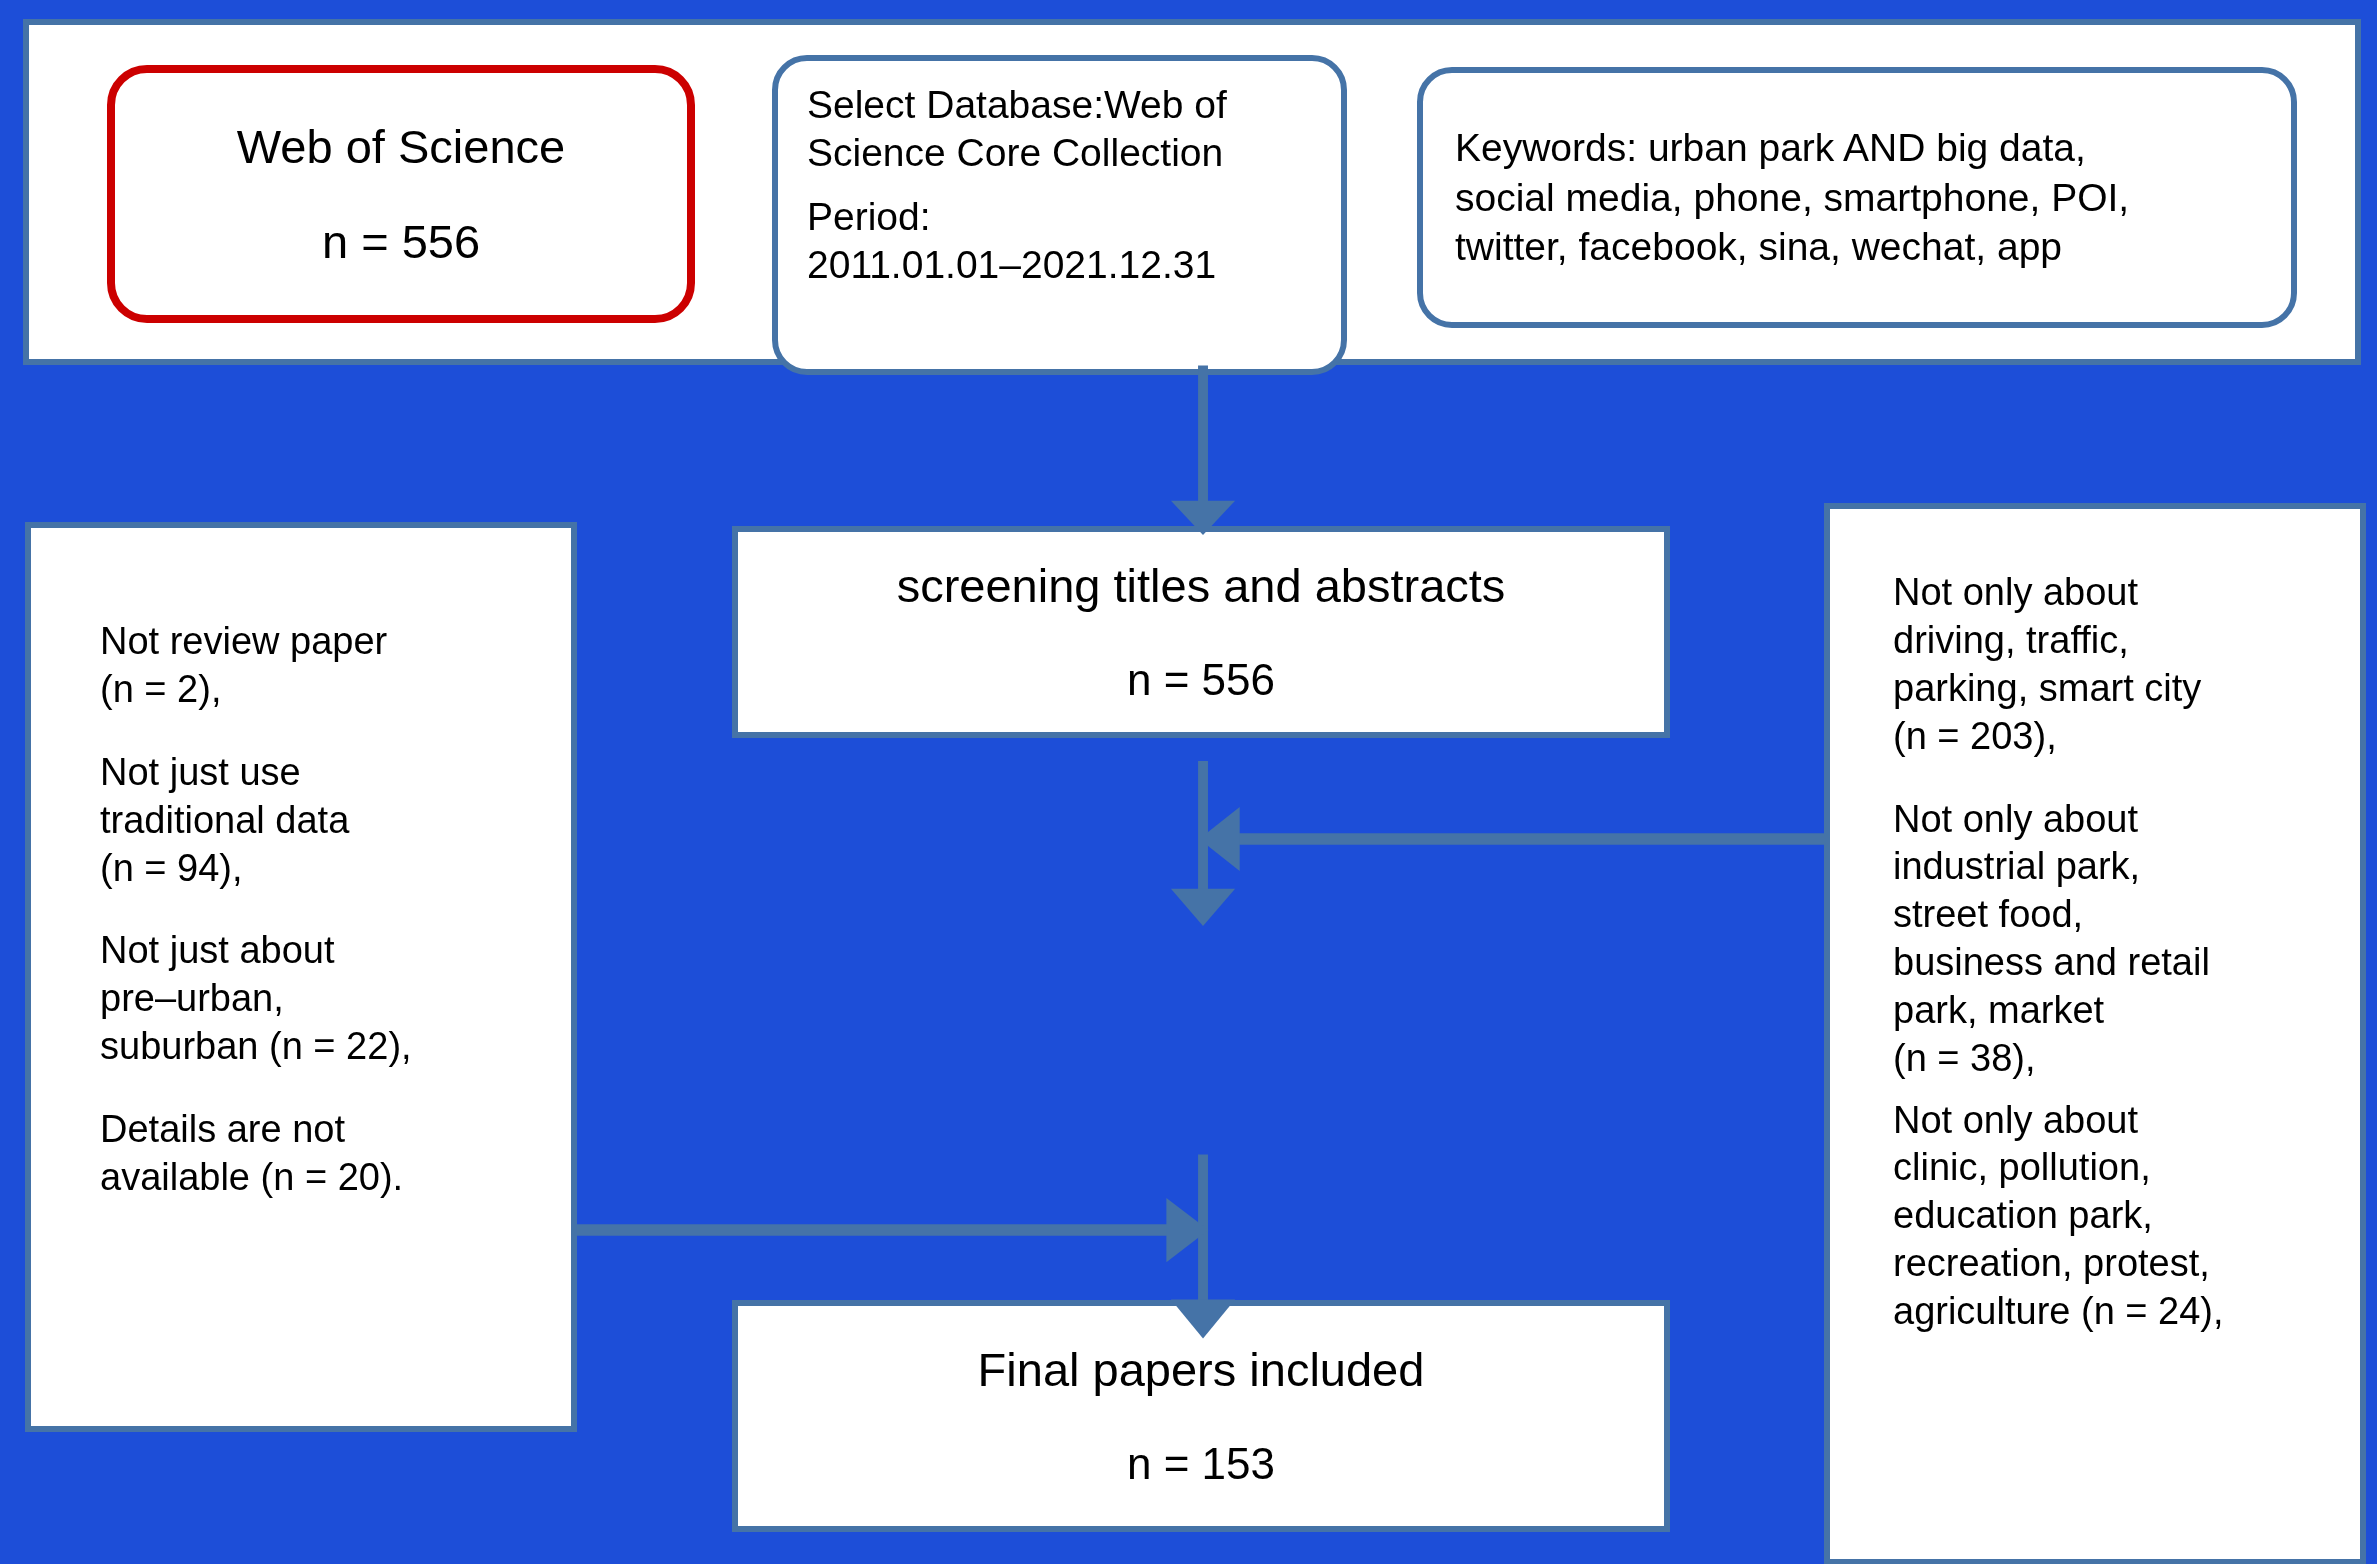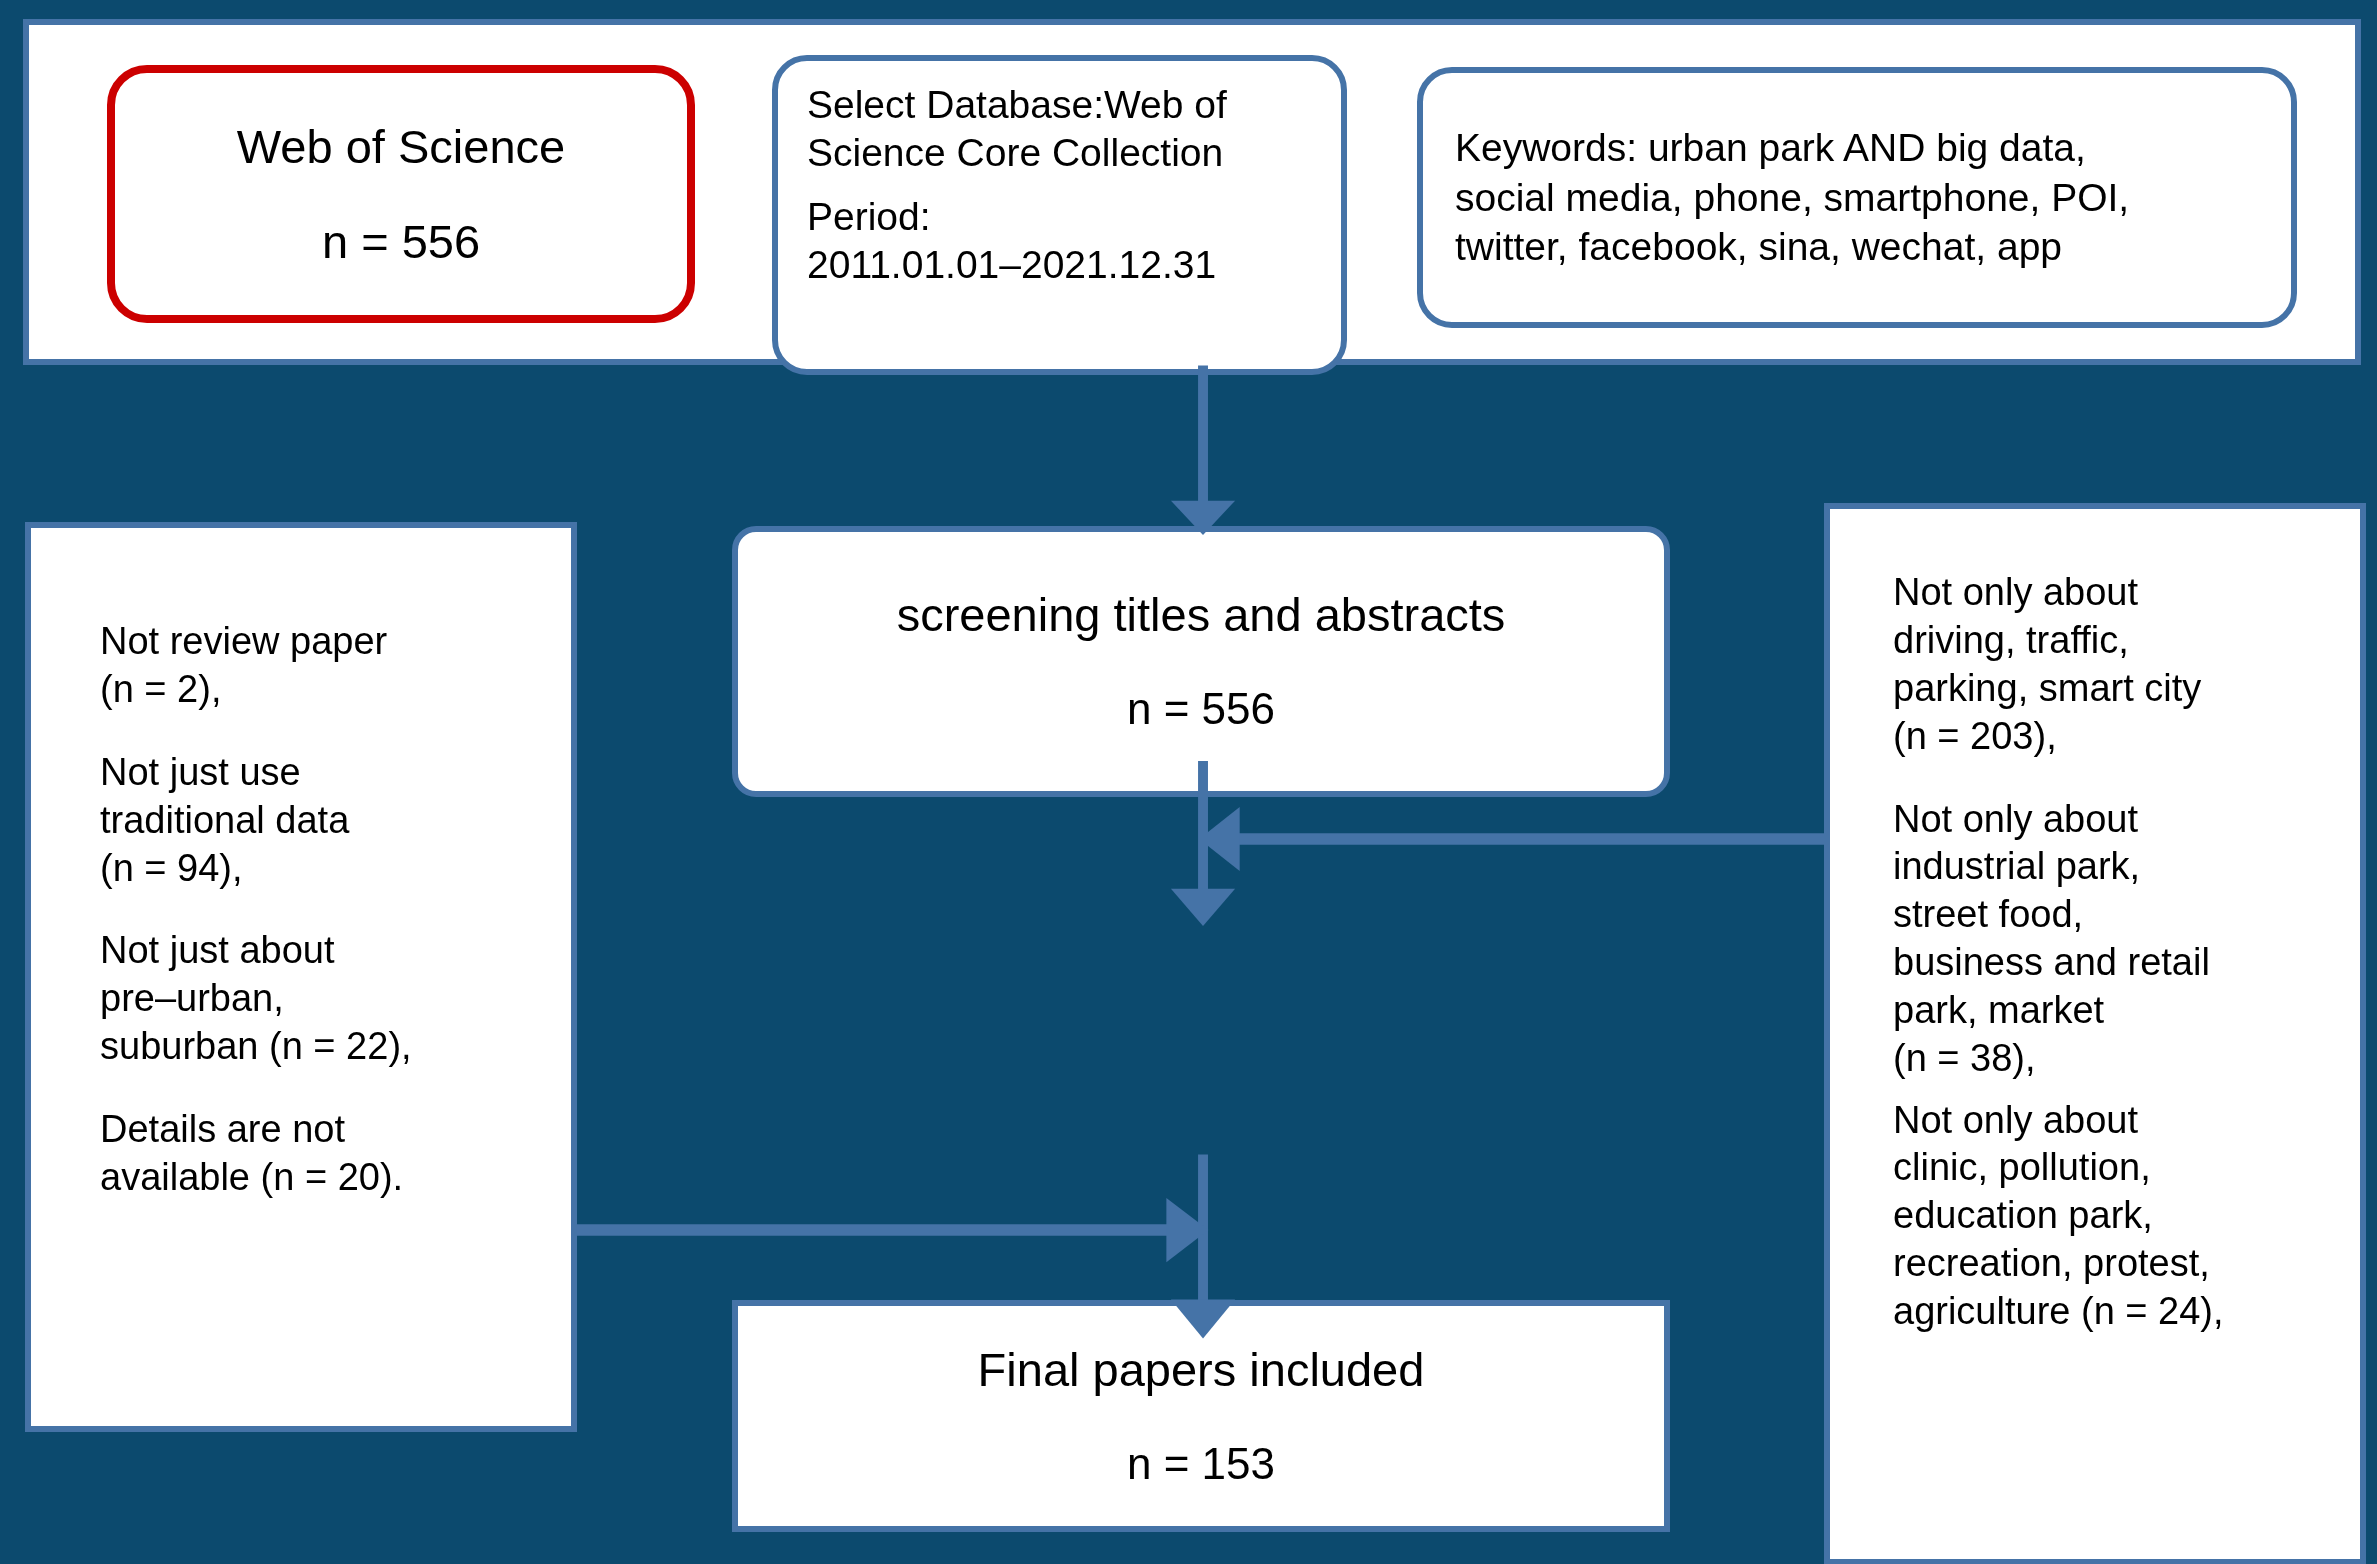--- a/index.html
+++ b/index.html
@@ -8,21 +8,21 @@
     background: #ffffff;
   }
   body {
     font-family: "Liberation Sans", sans-serif;
     color: #000000;
   }
   #stage {
     position: relative;
     width: 2377px;
     height: 1565px;
-    background: #0c4a6e;
+    background: #1d4ed8;
     overflow: hidden;
     text-decoration: underline;
   }
 
   
   .box {
     position: absolute;
     box-sizing: border-box;
     background: #ffffff;
   }
@@ -92,21 +92,21 @@
   }
   .flow-box .title {
     font-size: 47px;
     line-height: 1.08;
   }
   .flow-box .count {
     font-size: 44px;
     line-height: 1.08;
     margin-top: 44px;
   }
-  #screen-titles-box { top: 526px;  height: 271px; border-radius: 24px; }
+  #screen-titles-box { top: 526px;  height: 212px; }
   #screen-method-box { top: 919px; height: 235px; }
   #final-papers-box  { top: 1300px; height: 232px; }
 
   
   #left-exclusion-box {
     left: 25px; top: 522px;
     width: 552px; height: 910px;
     padding: 90px 13.8px 0 69px;
     box-sizing: border-box;
   }

